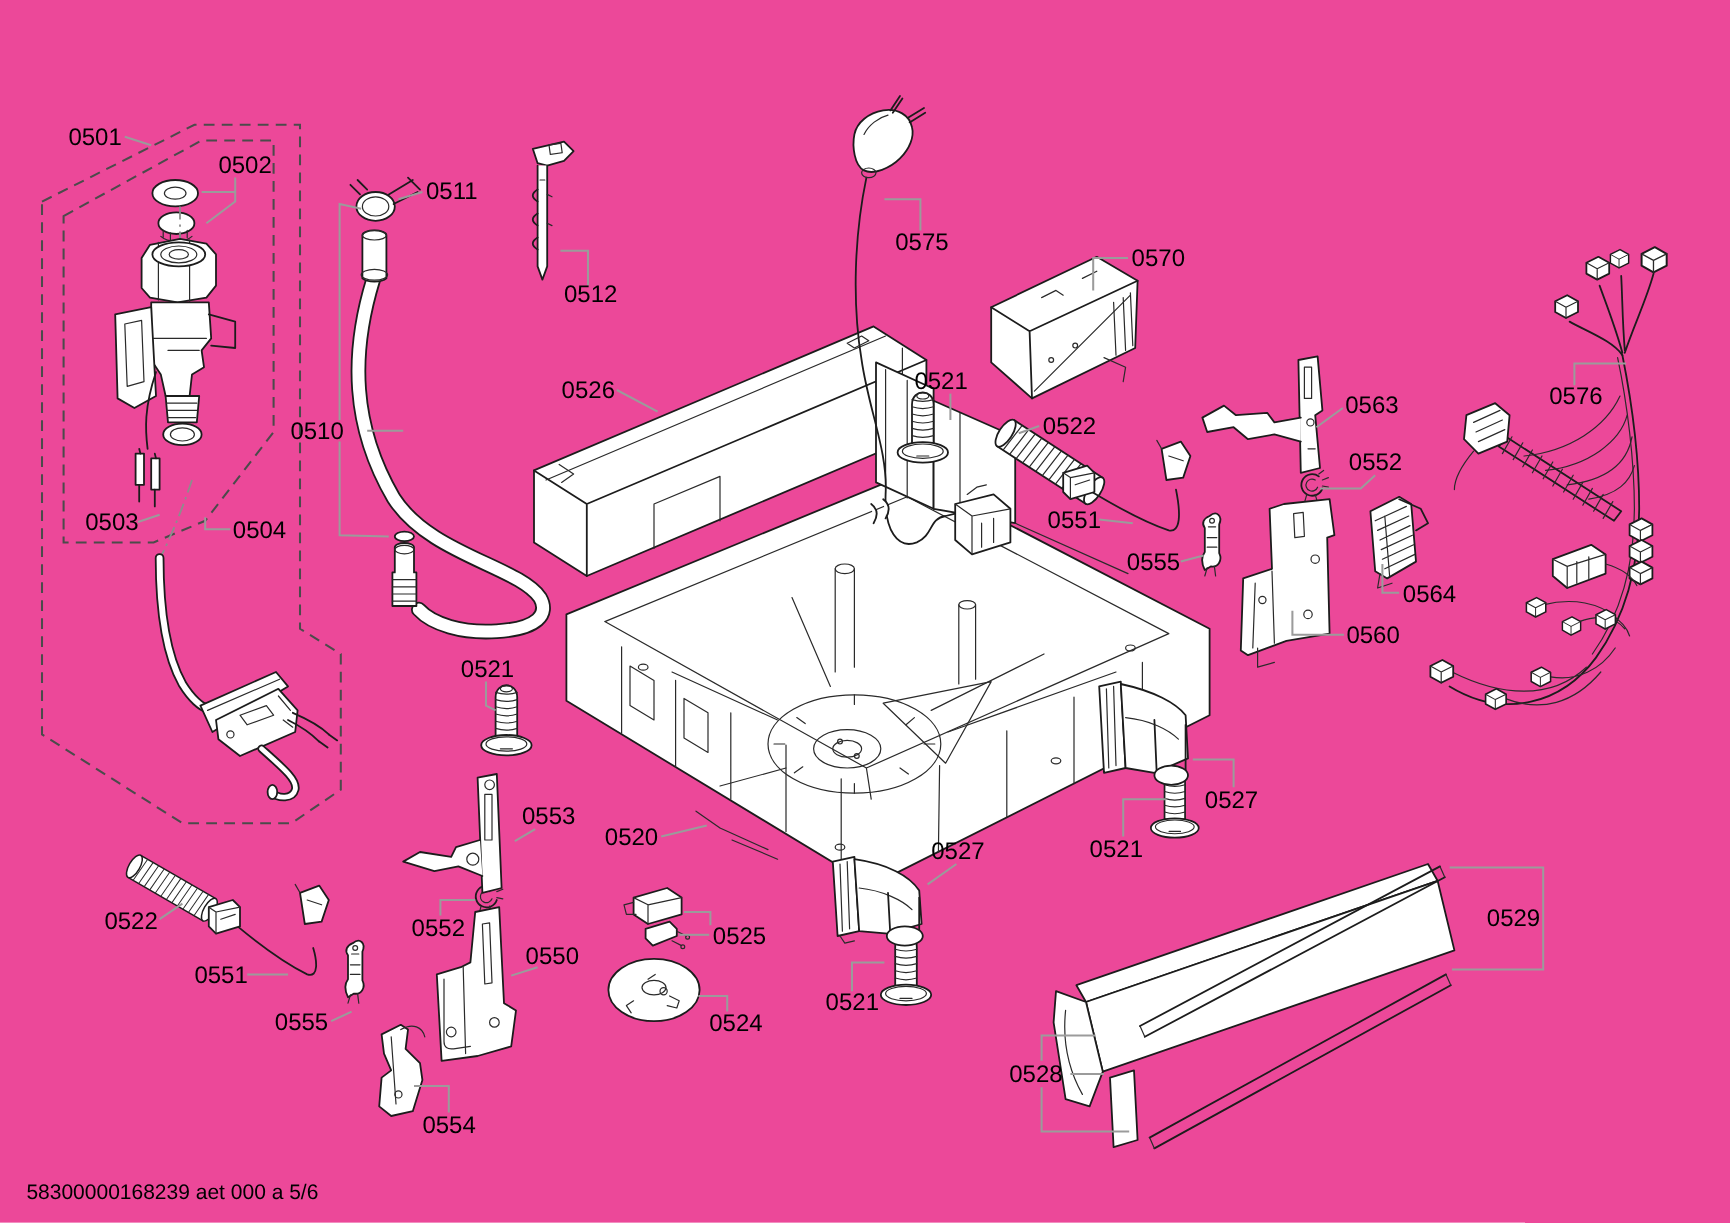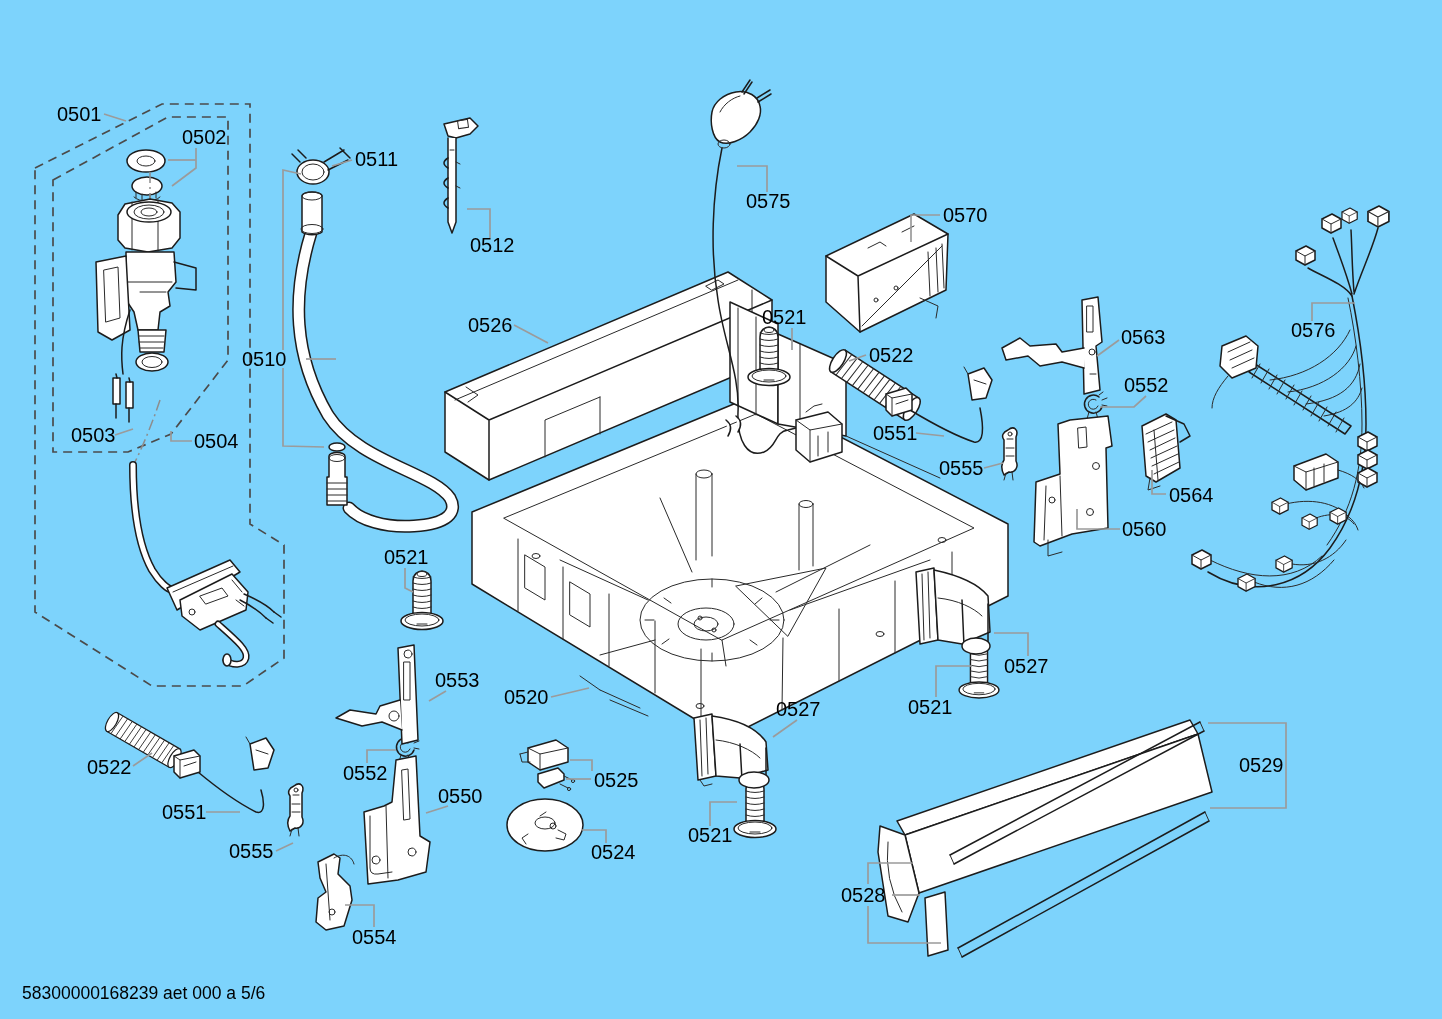--- a/index.html
+++ b/index.html
@@ -1,16 +1,16 @@
 <!DOCTYPE html>
 <html><head>
 <meta charset="utf-8">
 <style>
   html,body{margin:0;padding:0;background:#ffffff;}
-  .stage{position:relative;width:1442px;height:1019px;background:#7dd3fc;overflow:hidden;
+  .stage{position:relative;width:1442px;height:1019px;background:#ec4899;overflow:hidden;
          font-family:"Liberation Sans",sans-serif;}
   svg{position:absolute;left:0;top:0;}
   .p  {fill:none;stroke:#1c1c1c;stroke-width:1.5;stroke-linejoin:round;stroke-linecap:round;}
   .pw {fill:#ffffff;stroke:#1c1c1c;stroke-width:1.5;stroke-linejoin:round;stroke-linecap:round;}
   .pt {fill:none;stroke:#2a2a2a;stroke-width:1;stroke-linejoin:round;stroke-linecap:round;}
   .ld {fill:none;stroke:#9b9b9b;stroke-width:1.7;stroke-linecap:butt;}
   .dash{fill:none;stroke:#4b4b4b;stroke-width:1.7;stroke-dasharray:9 6;}
   .ddot{fill:none;stroke:#8d8d8d;stroke-width:1.5;stroke-dasharray:11 4 2 4;}
   .hoseB{fill:none;stroke:#1c1c1c;stroke-width:13;stroke-linecap:round;}
   .hoseW{fill:none;stroke:#ffffff;stroke-width:10;stroke-linecap:round;}

